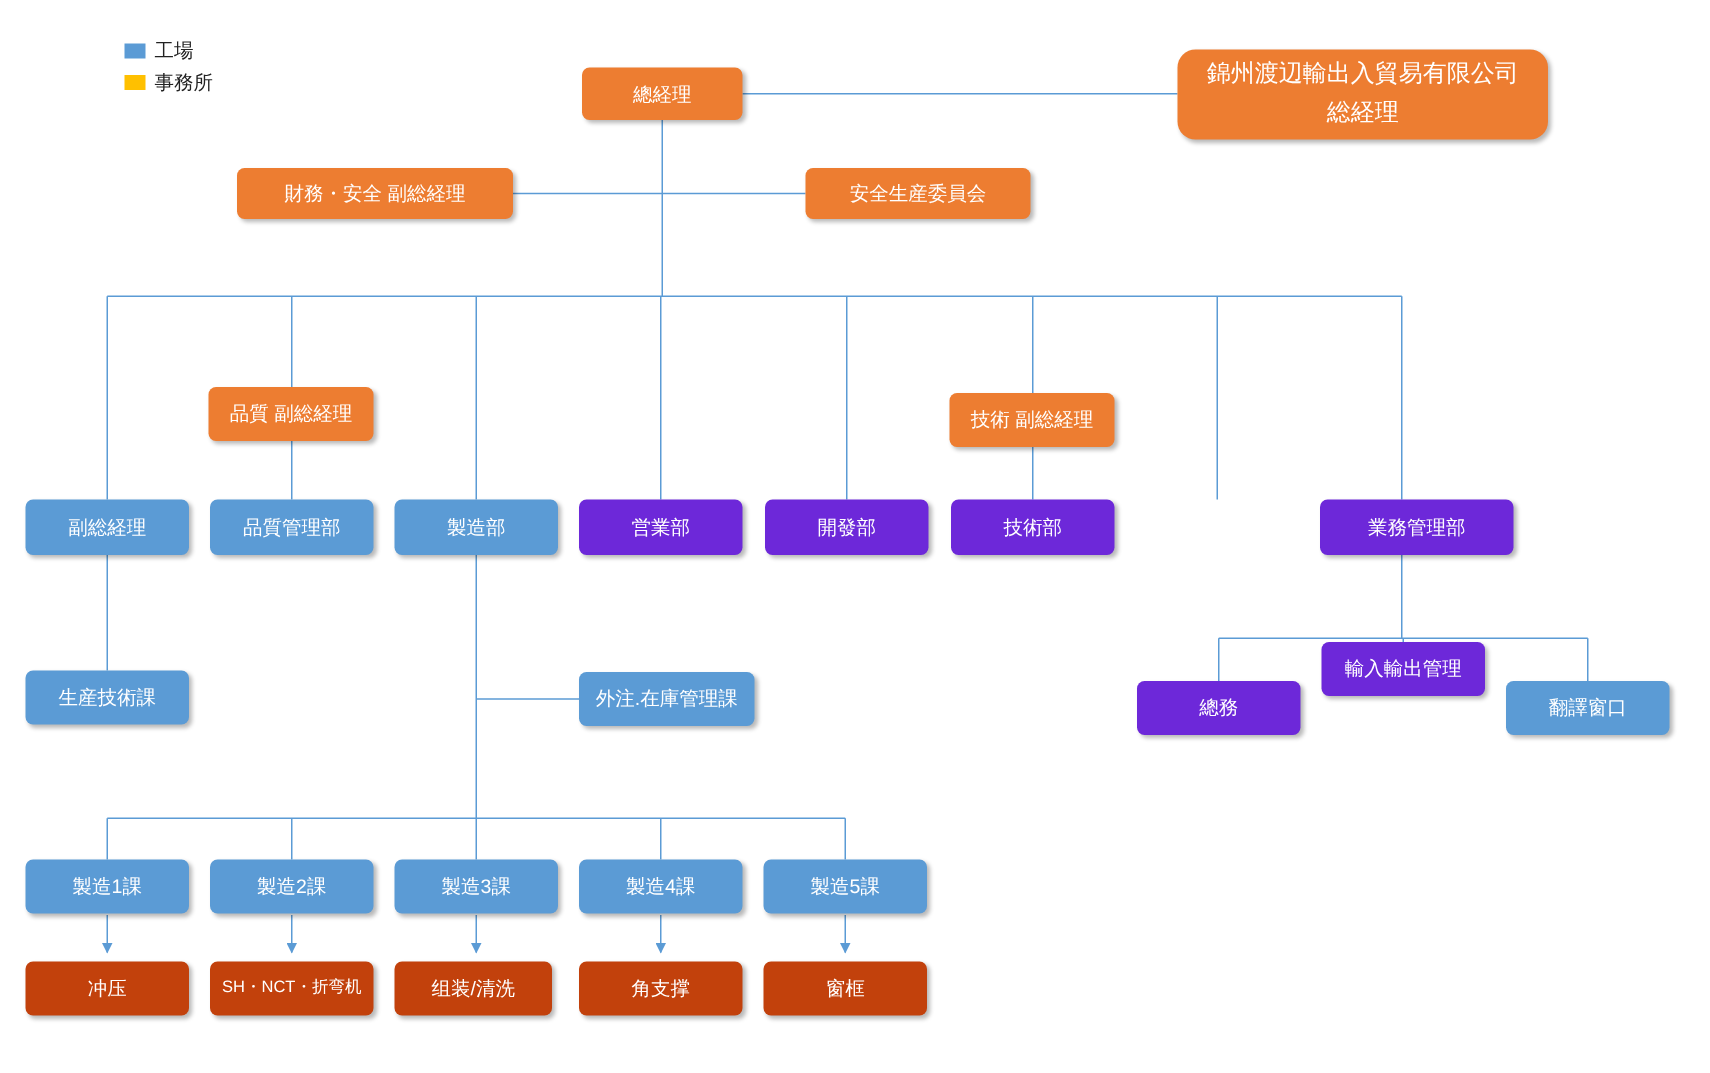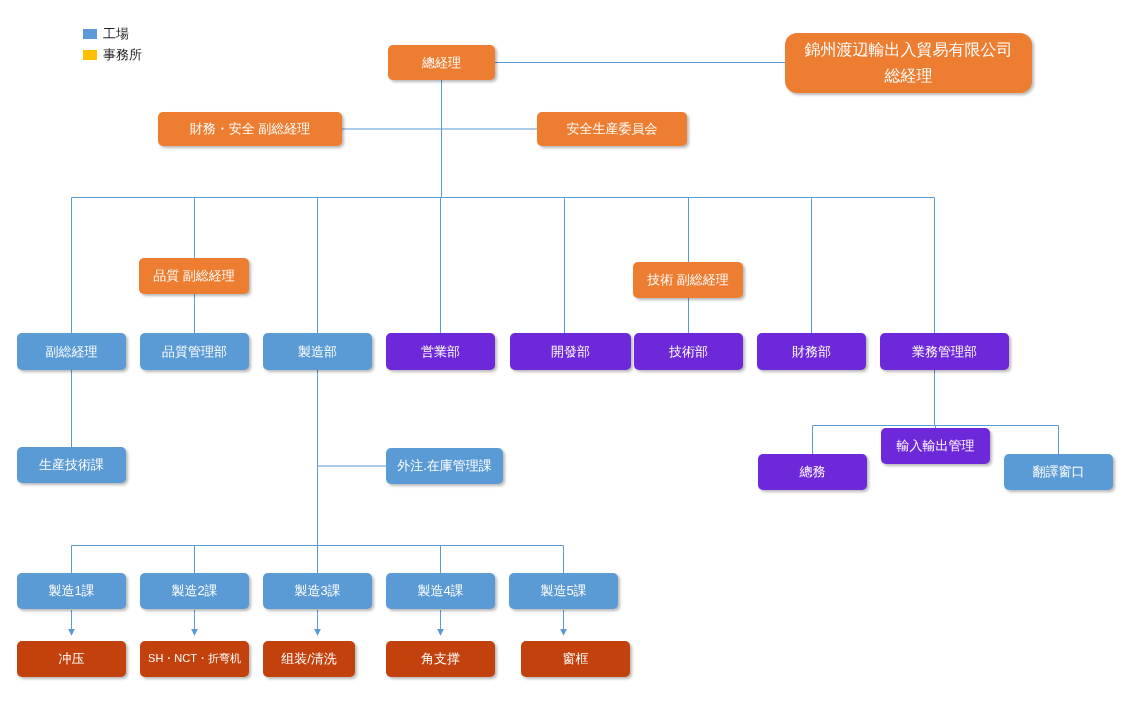--- a/index.html
+++ b/index.html
@@ -94,37 +94,36 @@
   <div class="node c-orange" style="left:537px; top:112px; width:150px; height:34px;">安全生産委員会</div>
 
   <div class="node c-orange" style="left:139px; top:258px; width:110px; height:36px;">品質 副総経理</div>
 
   <div class="node c-orange" style="left:633px; top:262px; width:110px; height:36px;">技術 副総経理</div>
 
   <div class="node c-blue" style="left:17px; top:333px; width:109px; height:37px;">副総経理</div>
   <div class="node c-blue" style="left:140px; top:333px; width:109px; height:37px;">品質管理部</div>
   <div class="node c-blue" style="left:263px; top:333px; width:109px; height:37px;">製造部</div>
   <div class="node c-yellow" style="left:386px; top:333px; width:109px; height:37px;">営業部</div>
-  <div class="node c-yellow" style="left:510px; top:333px; width:121px; height:37px;">開發部</div>
+  <div class="node c-yellow" style="left:510px; top:333px; width:109px; height:37px;">開發部</div>
   <div class="node c-yellow" style="left:634px; top:333px; width:109px; height:37px;">技術部</div>
-  <div class="node c-yellow" style="left:757px; top:333px; width:109px; height:37px;">財務部</div>
   <div class="node c-yellow" style="left:880px; top:333px; width:129px; height:37px;">業務管理部</div>
 
   <div class="node c-blue" style="left:17px; top:447px; width:109px; height:36px;">生産技術課</div>
   <div class="node c-blue" style="left:386px; top:448px; width:117px; height:36px;">外注.在庫管理課</div>
 
   <div class="node c-yellow" style="left:758px; top:454px; width:109px; height:36px;">總務</div>
   <div class="node c-yellow" style="left:881px; top:428px; width:109px; height:36px;">輸入輸出管理</div>
   <div class="node c-blue" style="left:1004px; top:454px; width:109px; height:36px;">翻譯窗口</div>
 
   <div class="node c-blue" style="left:17px; top:573px; width:109px; height:36px;">製造1課</div>
   <div class="node c-blue" style="left:140px; top:573px; width:109px; height:36px;">製造2課</div>
   <div class="node c-blue" style="left:263px; top:573px; width:109px; height:36px;">製造3課</div>
   <div class="node c-blue" style="left:386px; top:573px; width:109px; height:36px;">製造4課</div>
   <div class="node c-blue" style="left:509px; top:573px; width:109px; height:36px;">製造5課</div>
 
   <div class="node c-gray" style="left:17px; top:641px; width:109px; height:36px;">冲压</div>
   <div class="node c-gray small-text" style="left:140px; top:641px; width:109px; height:36px;">SH・NCT・折弯机</div>
-  <div class="node c-gray" style="left:263px; top:641px; width:92px; height:36px;text-align:center;">组装/清洗</div>
+  <div class="node c-gray" style="left:263px; top:641px; width:105px; height:36px;text-align:center;">组装/清洗</div>
   <div class="node c-gray" style="left:386px; top:641px; width:109px; height:36px;">角支撑</div>
-  <div class="node c-gray" style="left:521px; top:641px; width:109px; height:36px;">窗框</div>
+  <div class="node c-gray" style="left:509px; top:641px; width:109px; height:36px;">窗框</div>
 
 </div>
 
 </body></html>

